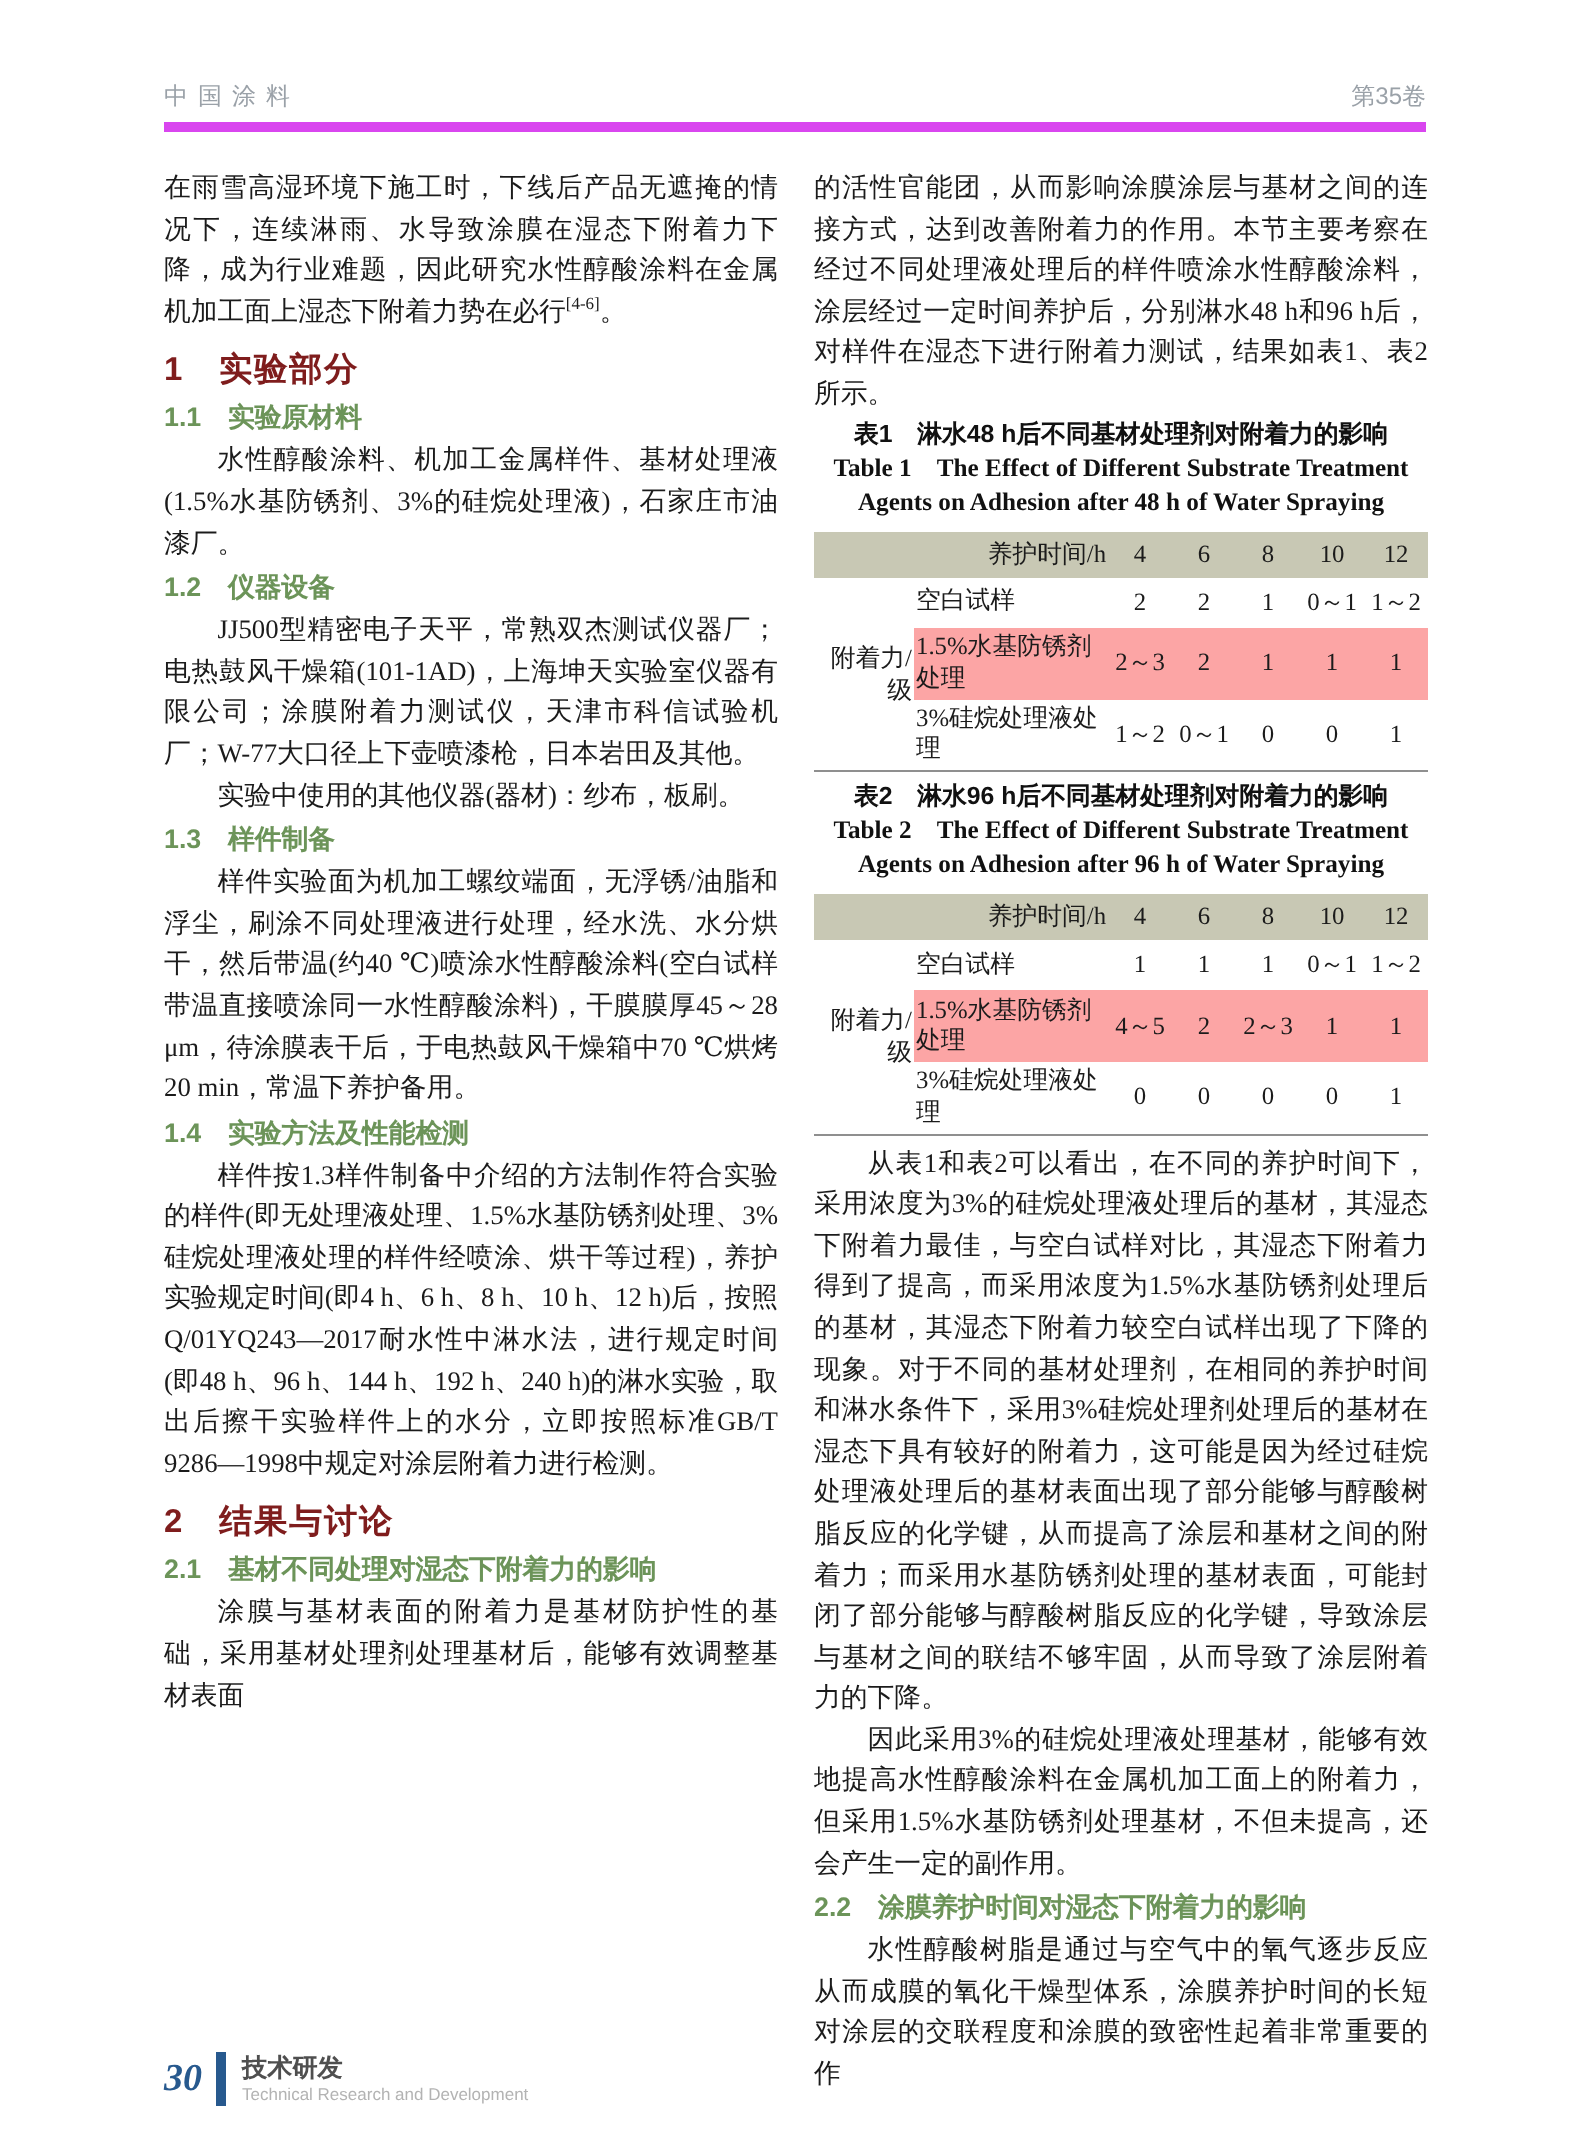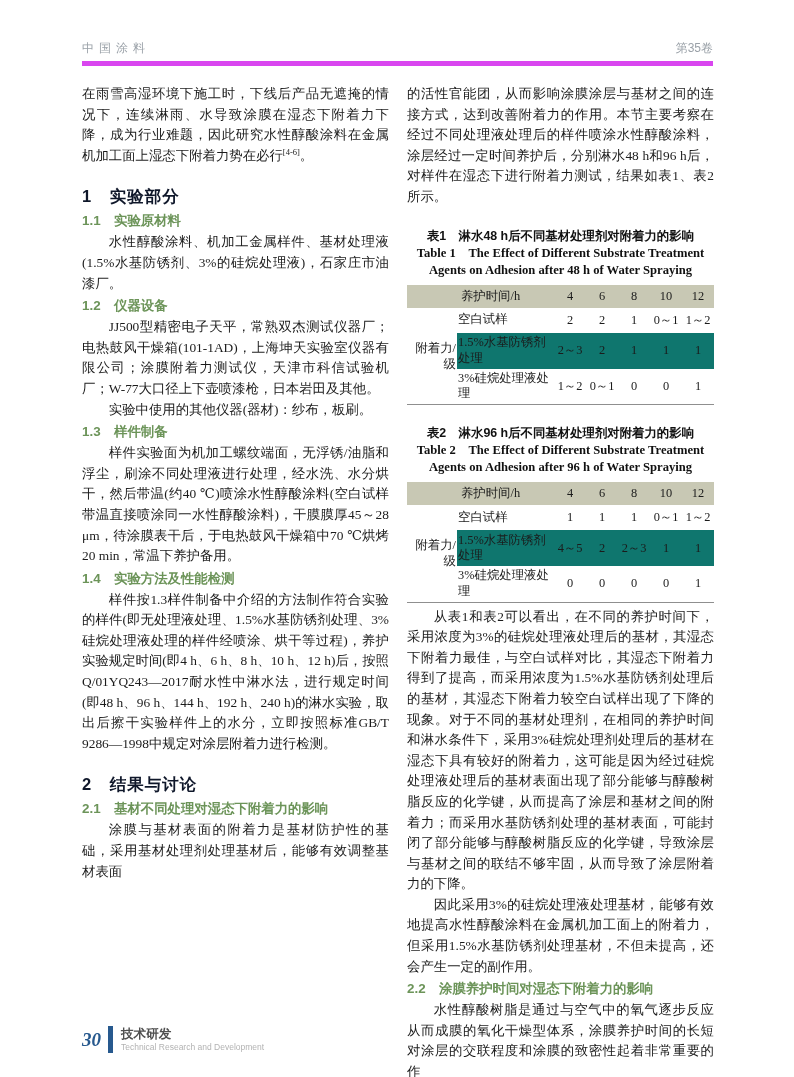--- a/index.html
+++ b/index.html
@@ -14,47 +14,47 @@
     font-size:12px; color:#9aa1a8; font-family:"Liberation Sans",sans-serif;
   }
   .runhead .journal { letter-spacing:5px; }
   
   .cols { position:absolute; left:82px; top:84px; width:632px; display:flex; gap:18px; }
   .col { width:307px; }
   .col p { margin:0; font-size:13.4px; line-height:20.6px; text-align:justify; }
   .col p.ind { text-indent:2em; }
   sup.ref { font-size:8.5px; vertical-align:super; line-height:0; }
   h2.sec {
-    margin:20px 0 4px 0; font-size:16.5px; font-weight:bold; color:#0f172a;
+    margin:8px 0 4px 0; font-size:16.5px; font-weight:bold; color:#7f1d1d;
     font-family:"Liberation Sans","DejaVu Sans",sans-serif; letter-spacing:1px;
   }
   h3.subsec {
     margin:3px 0 2px 0; font-size:13.4px; font-weight:bold; color:#6c9459;
     font-family:"Liberation Sans","DejaVu Sans",sans-serif;
   }
   
-  .tblcap { margin-top:20px; text-align:center; }
+  .tblcap { margin-top:1px; text-align:center; }
   .tblcap .zh {
     font-weight:bold; font-size:12.4px; line-height:17px;
     font-family:"Liberation Sans","DejaVu Sans",sans-serif; color:#111;
   }
   .tblcap .en { font-weight:bold; font-size:12.6px; line-height:17px; color:#111; }
   table.data {
     border-collapse:collapse; table-layout:fixed; width:307px; margin:6px 0 4px 0;
     border-bottom:1px solid #8f8f8f;
   }
   table.data th, table.data td { padding:2px 1px; font-size:12.4px; font-weight:normal; }
   tr.thead { background:#c8c8b4; height:23px; }
-  tr.thead th.c0 { text-align:center; padding-left:21px; }
+  tr.thead th.c0 { text-align:right; padding-left:21px; }
   tr.thead th.tv { text-align:center; }
   td.group { text-align:right; vertical-align:middle; line-height:16px; padding-left:2px; }
   td.label { text-align:left; line-height:15.5px; padding-left:3px; vertical-align:middle; }
   td.val   { text-align:center; vertical-align:middle; }
   tr.r1 { height:25px; }
-  tr.r2 { background:#0f766e; height:36px; }
+  tr.r2 { background:#fca5a5; height:36px; }
   tr.r3 { height:36px; }
   
   .footer { position:absolute; left:82px; top:1026px; display:flex; align-items:center; }
   .footer .pgnum {
     font-style:italic; font-weight:bold; font-size:19px; color:#27598e;
     font-family:"Liberation Serif",serif; padding-right:7px;
   }
   .footer .bar { width:5px; height:27px; background:#27598e; margin-right:8px; }
   .footer .sect-zh {
     font-size:12.6px; font-weight:bold; color:#4f4f4f; line-height:15px;

